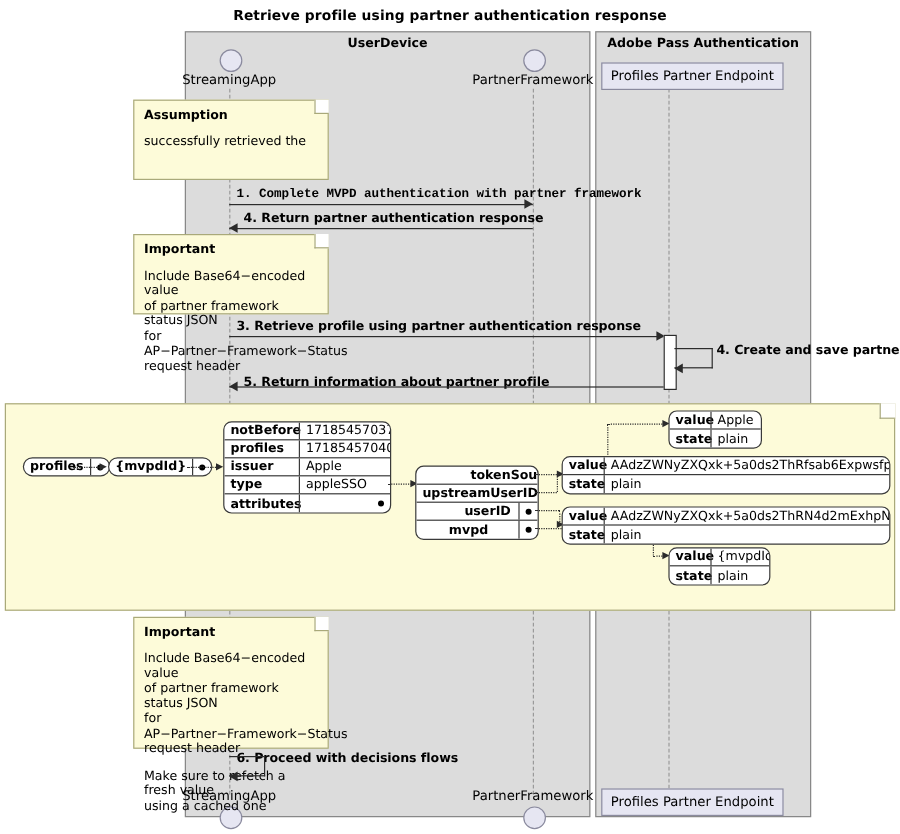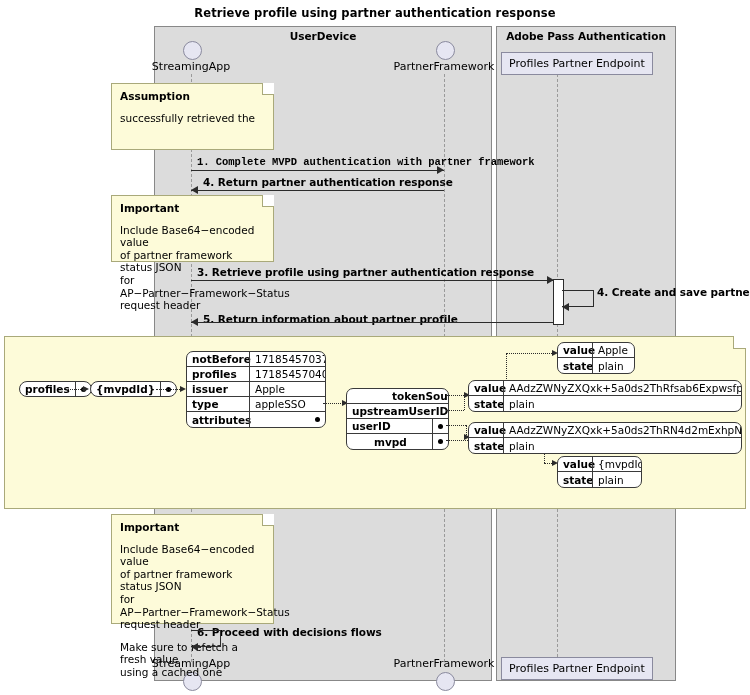--- a/index.html
+++ b/index.html
@@ -267,21 +267,21 @@
       <span class="jkey" style="flex:1;margin-left:40px;">tokenSource</span>
       <span class="jval dotcell" style="flex:none;width:16px;">
           <i class="dot"></i>
         </span>
     </div>
     <div class="jrow">
       <span class="jkey" style="flex:1;">upstreamUserID</span>
 
     </div>
     <div class="jrow">
-      <span class="jkey" style="flex:1;">userID</span>
+      <span class="jkey" style="flex:1;margin-left:35px;">userID</span>
       <span class="jval dotcell" style="flex:none;width:16px;">
           <i class="dot"></i>
         </span>
     </div>
     <div class="jrow">
       <span class="jkey" style="flex:1;padding-left:27px;">mvpd</span>
       <span class="jval dotcell" style="flex:none;width:16px;">
           <i class="dot"></i>
         </span>
     </div>

